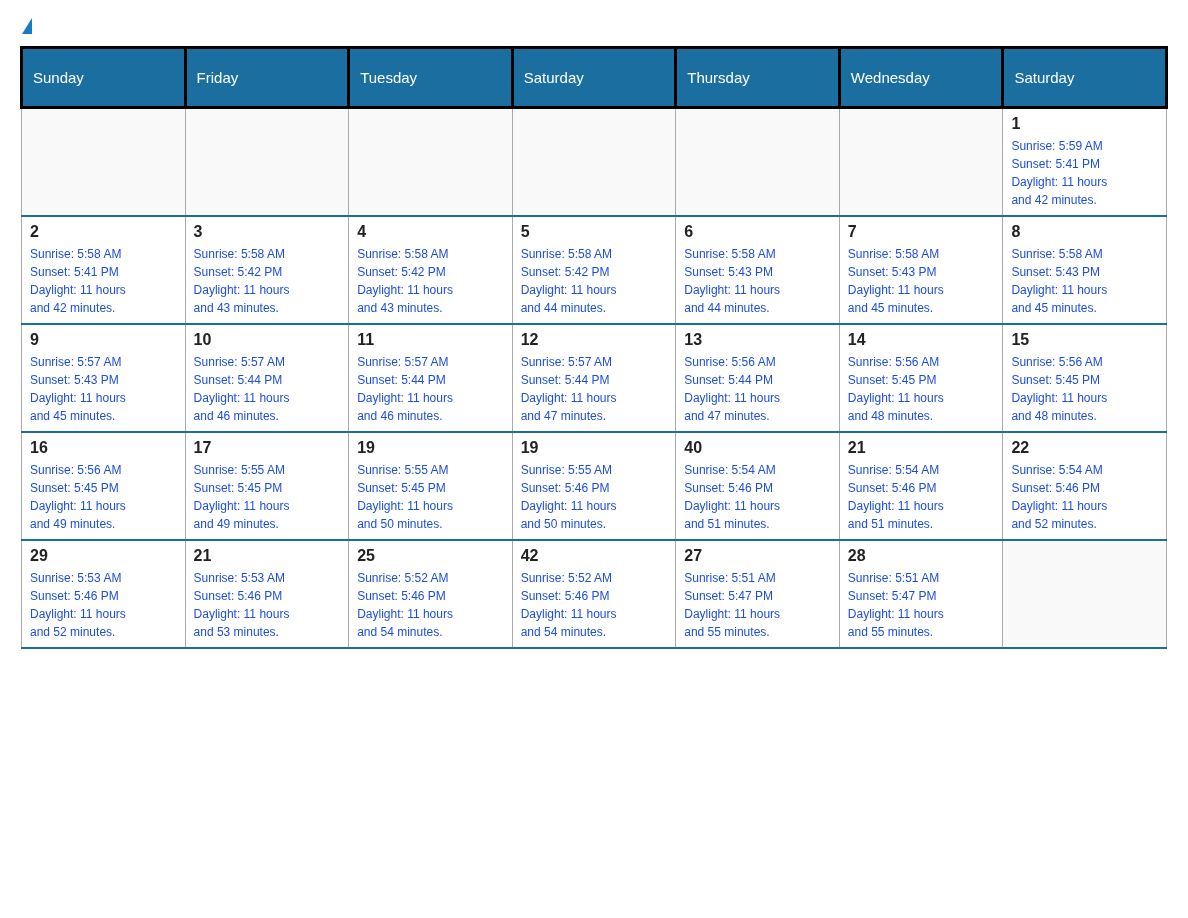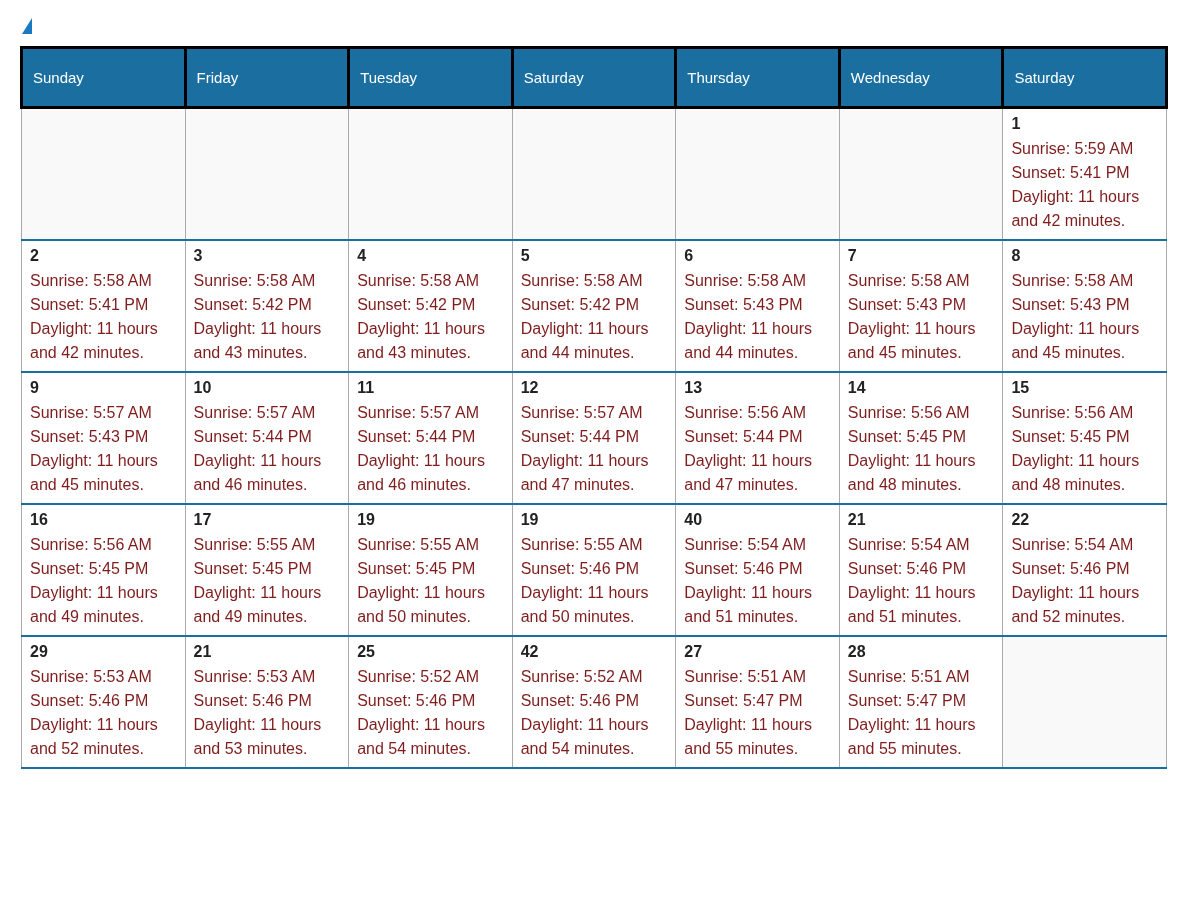--- a/index.html
+++ b/index.html
@@ -81,22 +81,22 @@
       min-height: 110px;
     }
     .day-num {
       font-size: 16px;
       font-weight: bold;
       color: #222;
       display: block;
       margin-bottom: 4px;
     }
     .day-info {
-      font-size: 16px;
-      color: #7f1d1d;
+      font-size: 12px;
+      color: #1d4ed8;
       line-height: 1.5;
     }
     .empty-cell {
       background: #f9f9f9;
     }
     tr {
       border-bottom: 2px solid #1a6fa0;
     }
     .logo-row {
       display: flex;

